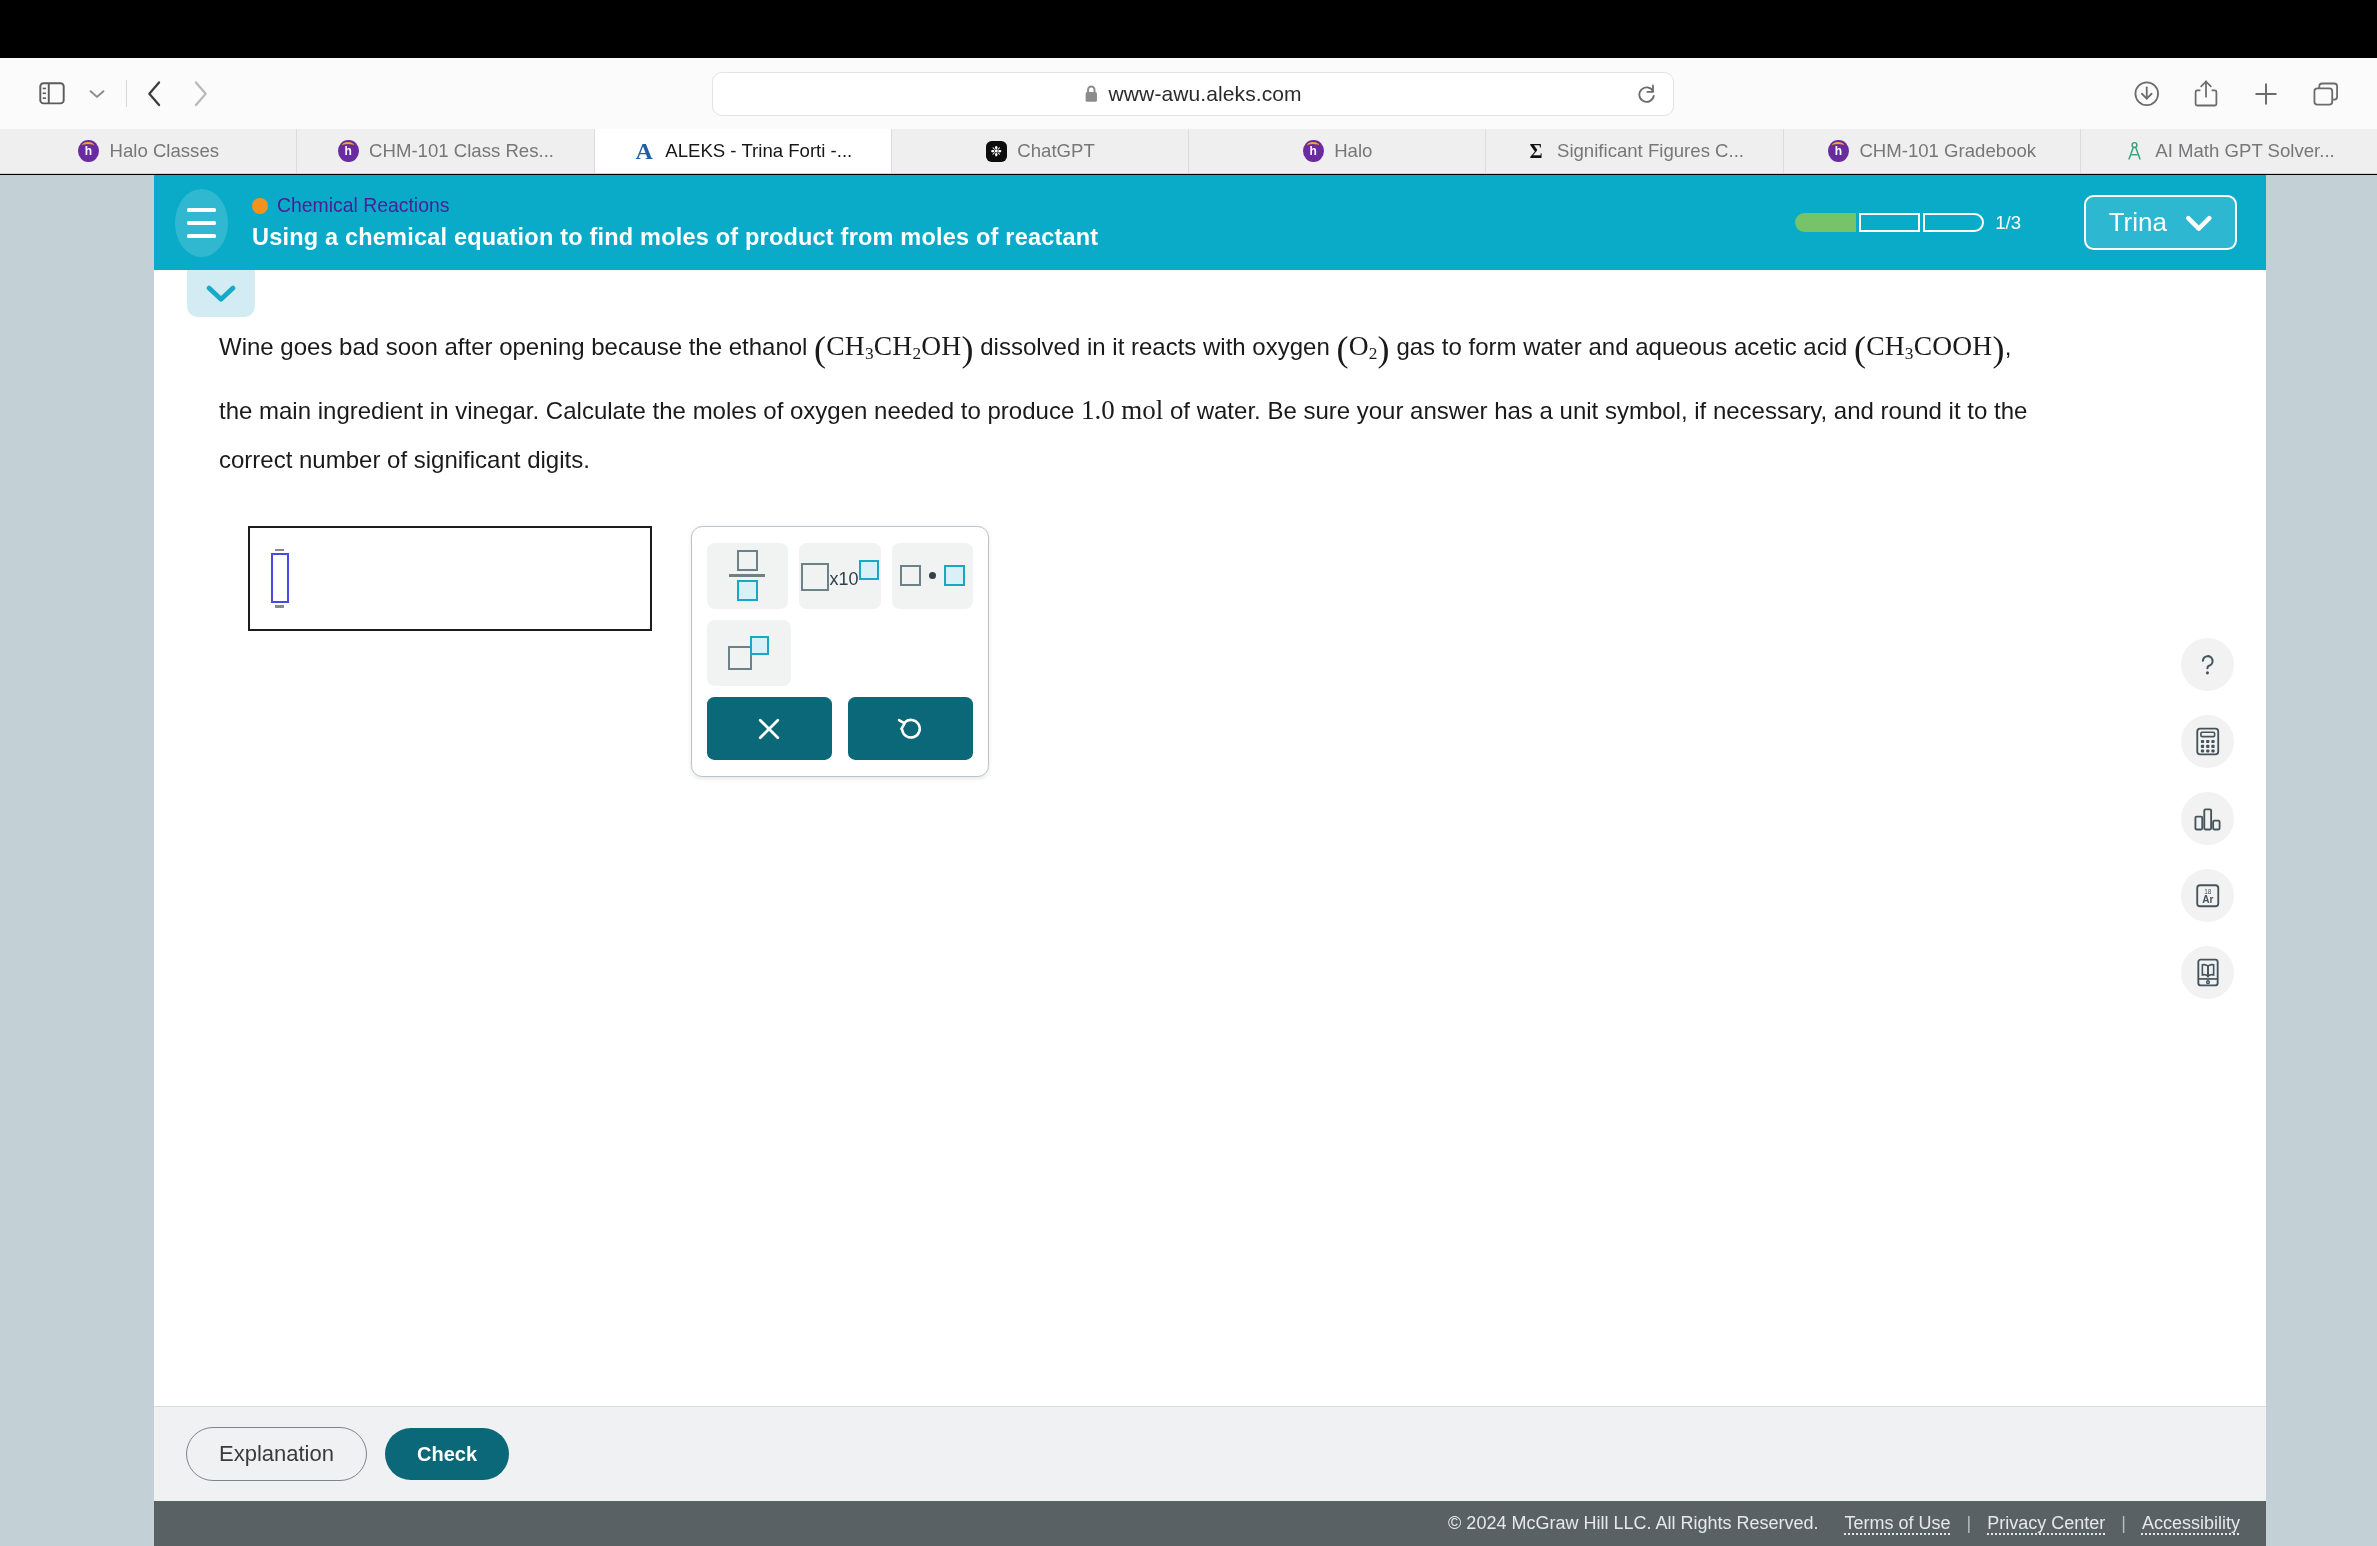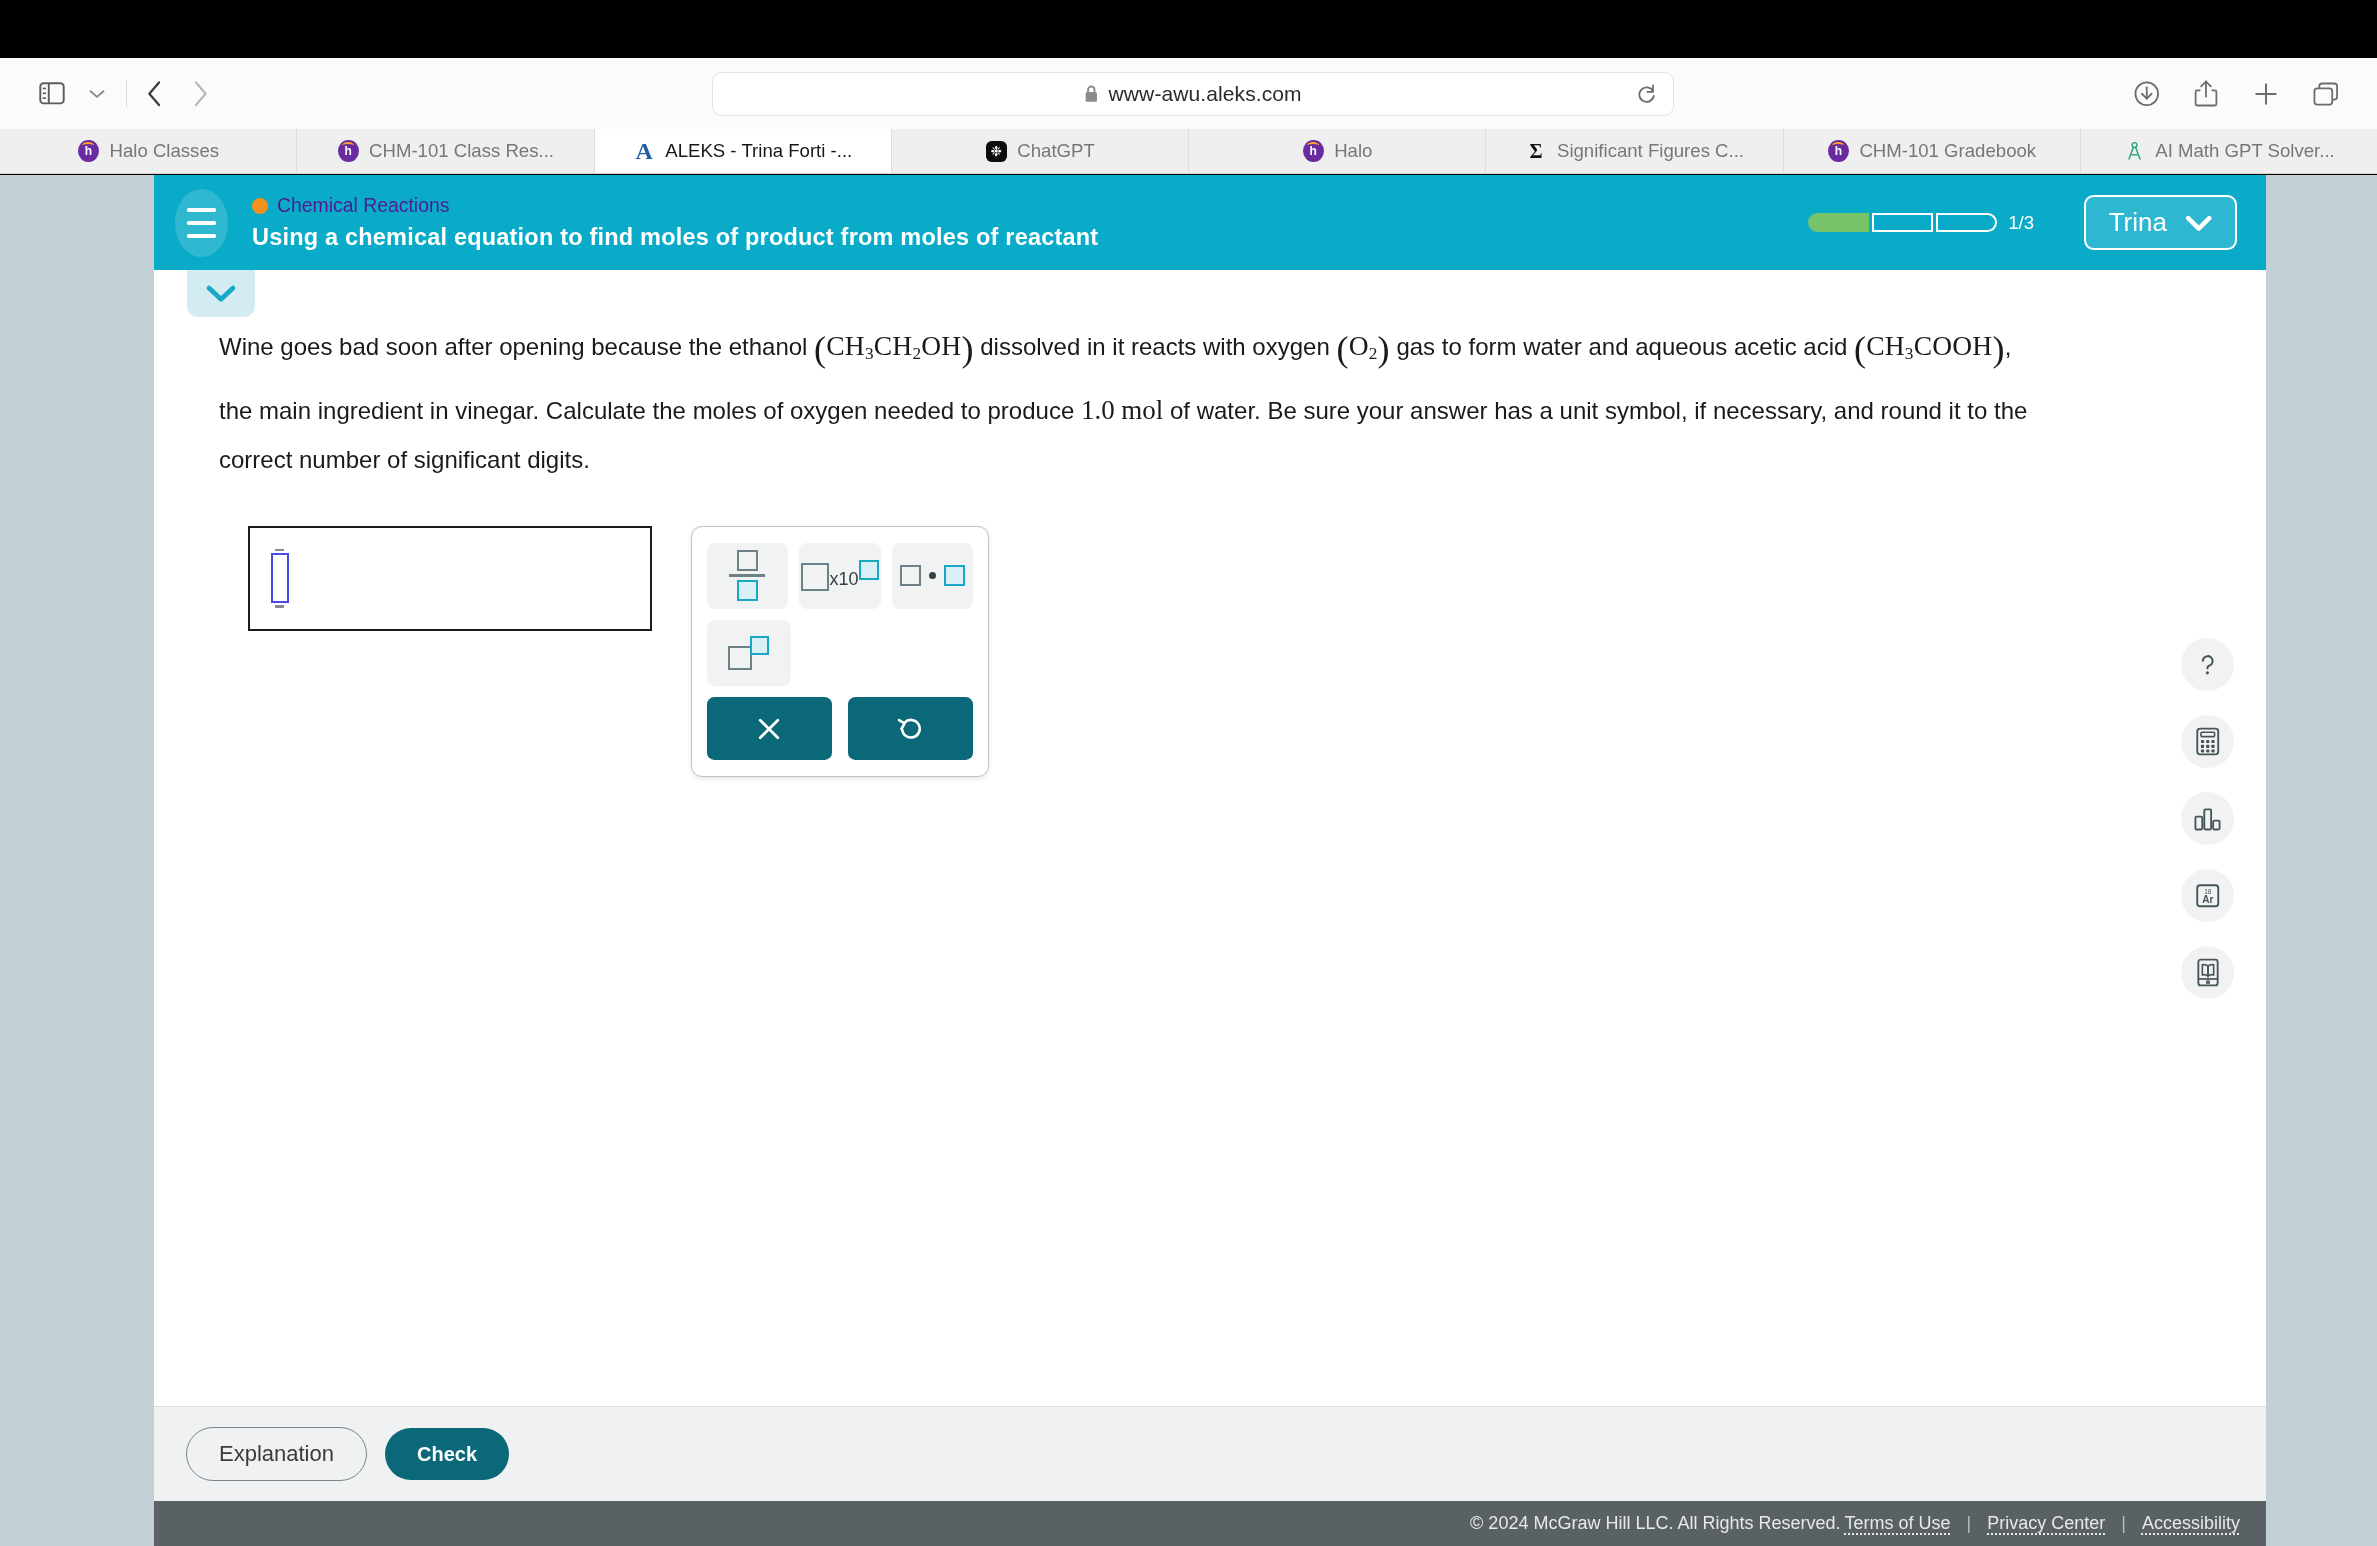--- a/index.html
+++ b/index.html
@@ -122,21 +122,21 @@
     display:flex;flex-direction:column;align-items:center;justify-content:center;gap:9px;
     flex:0 0 auto;
   }
   #hamburger span { display:block; width:29px;height:4px;background:#fff;border-radius:1.6px;}
   #header-texts { margin-left: 24px; }
   #topic-row { display:flex; align-items:center; gap:9px; }
   #topic-dot { width:16px;height:16px;border-radius:50%; background:#f5921e; }
   #topic-label { color:#4c1d95; font-size:19.4px; }
   #lesson-title { color:#fff; font-size:23.5px; font-weight:bold; margin-top: 6.5px; letter-spacing:0.2px;}
 
-  #header-right { margin-left:auto; display:flex; align-items:center; gap: 50px; padding-right: 29px;}
+  #header-right { margin-left:auto; display:flex; align-items:center; gap: 63px; padding-right: 29px;}
   #progress { display:flex; align-items:center; gap:11.3px; }
   .pbar { display:flex; gap: 3.2px; }
   .pseg {
     width: 61px; height: 19.4px;
     border: 2.4px solid #ffffff;
     background: transparent;
   }
   .pseg:first-child { border-radius: 9.7px 0 0 9.7px; }
   .pseg:last-child { border-radius: 0 9.7px 9.7px 0; }
   .pseg.filled { background:#76c36a; border-color:#76c36a; }
@@ -278,21 +278,21 @@
 
   
   #footer {
     position:absolute; left: 154px; bottom: 0;
     width: 2112px; height: 45px;
     background:#5a6164;
     display:flex; align-items:center; justify-content:flex-end;
     padding-right: 26px;
     color:#e6e8e9; font-size: 18px; gap: 0;
   }
-  #footer .copy { margin-right: 4px; }
+  #footer .copy { margin-right: 26px; }
   #footer a { color:#e6e8e9; text-decoration: underline dotted; text-underline-offset: 4.9px;}
   #footer .divider { margin: 0 16px; color:#b9bdbf;}
 </style>
 </head>
 <body>
 
 <div id="window">
 
   <div id="titlebar-black"></div>
 

